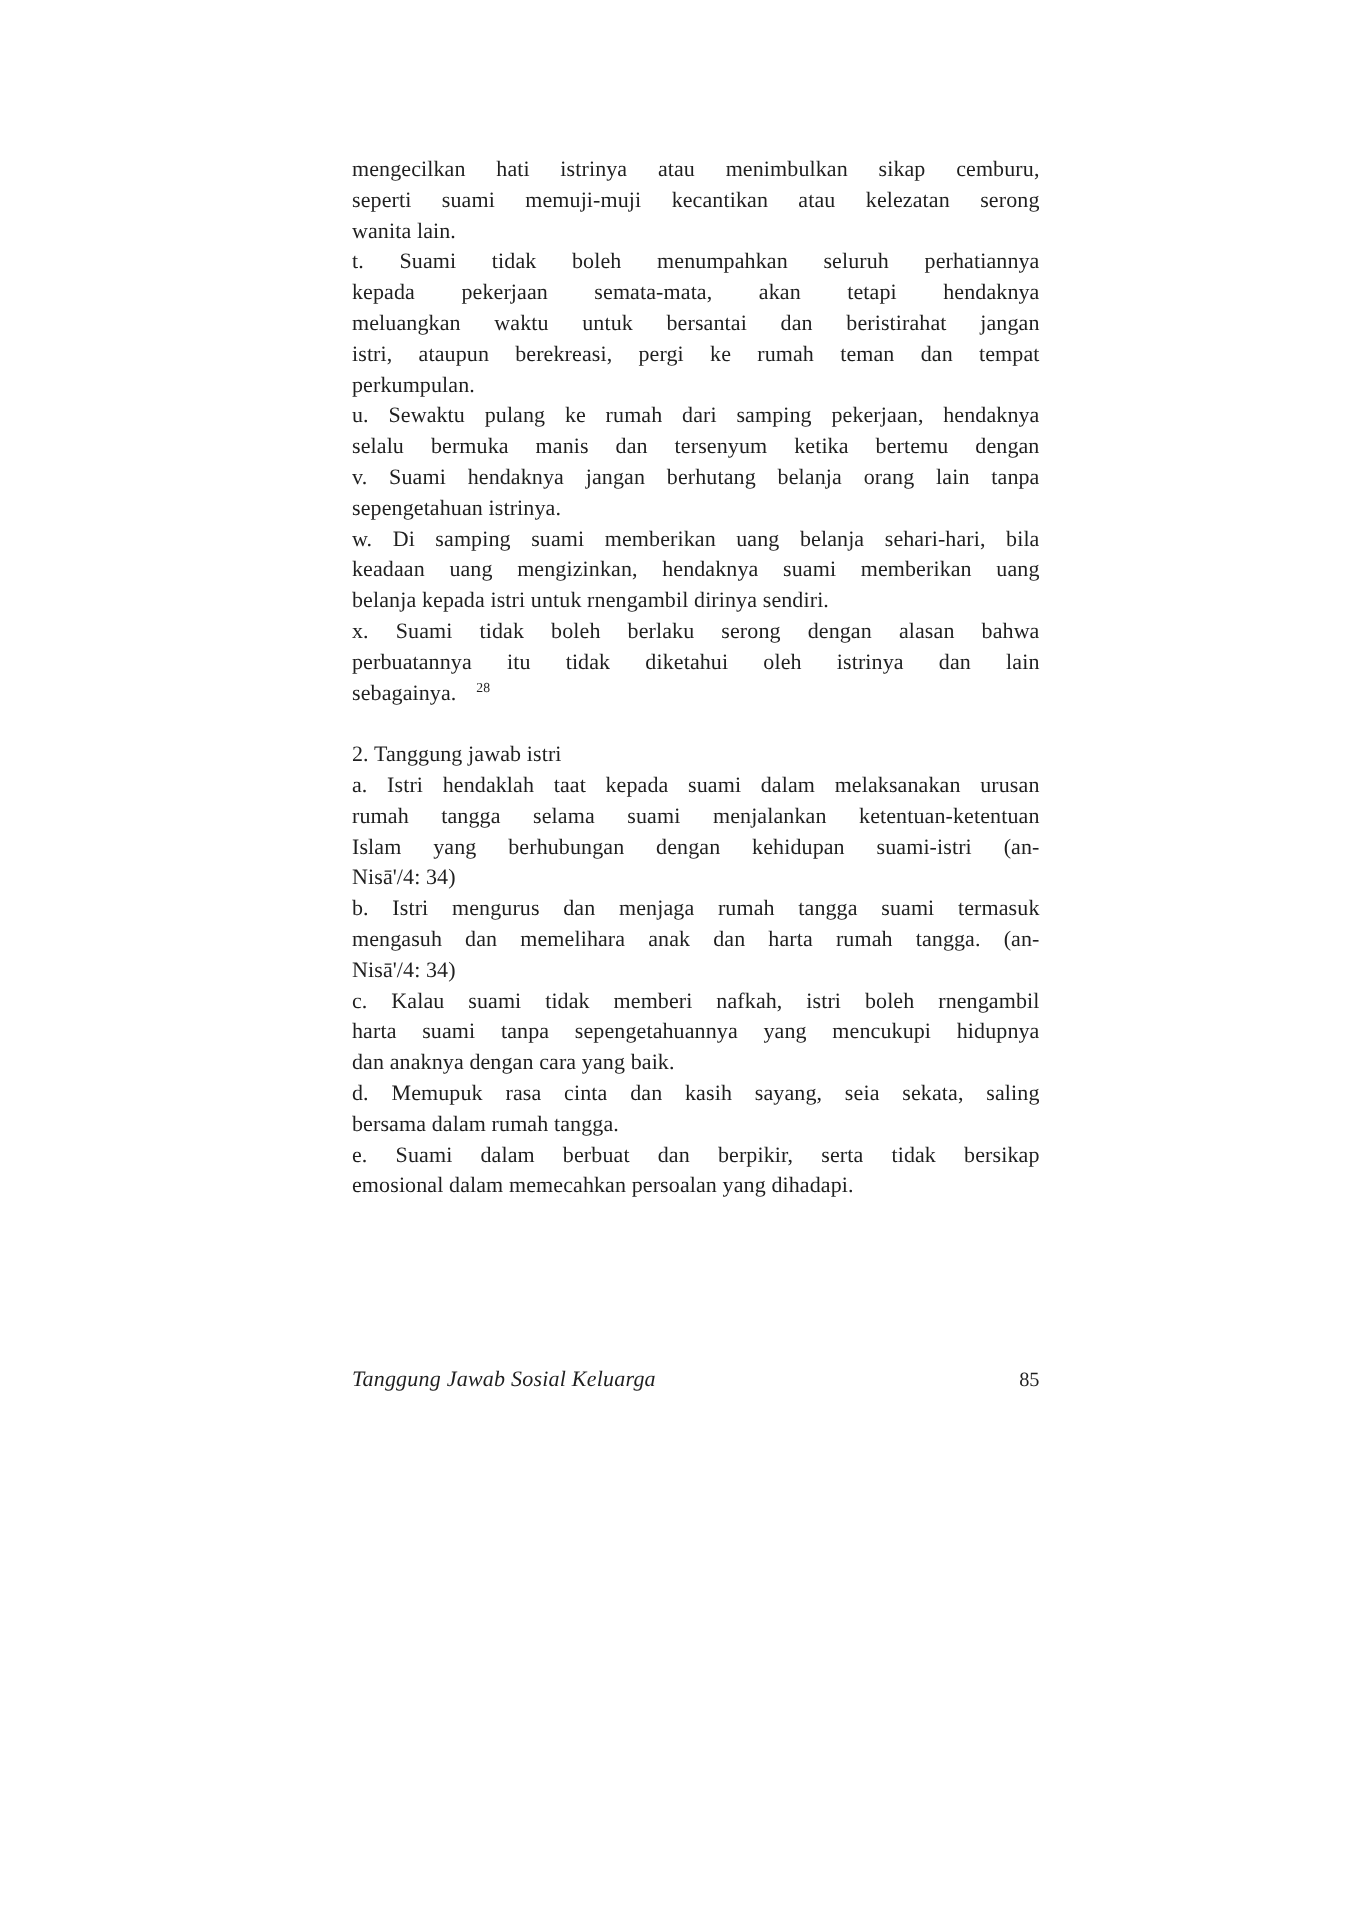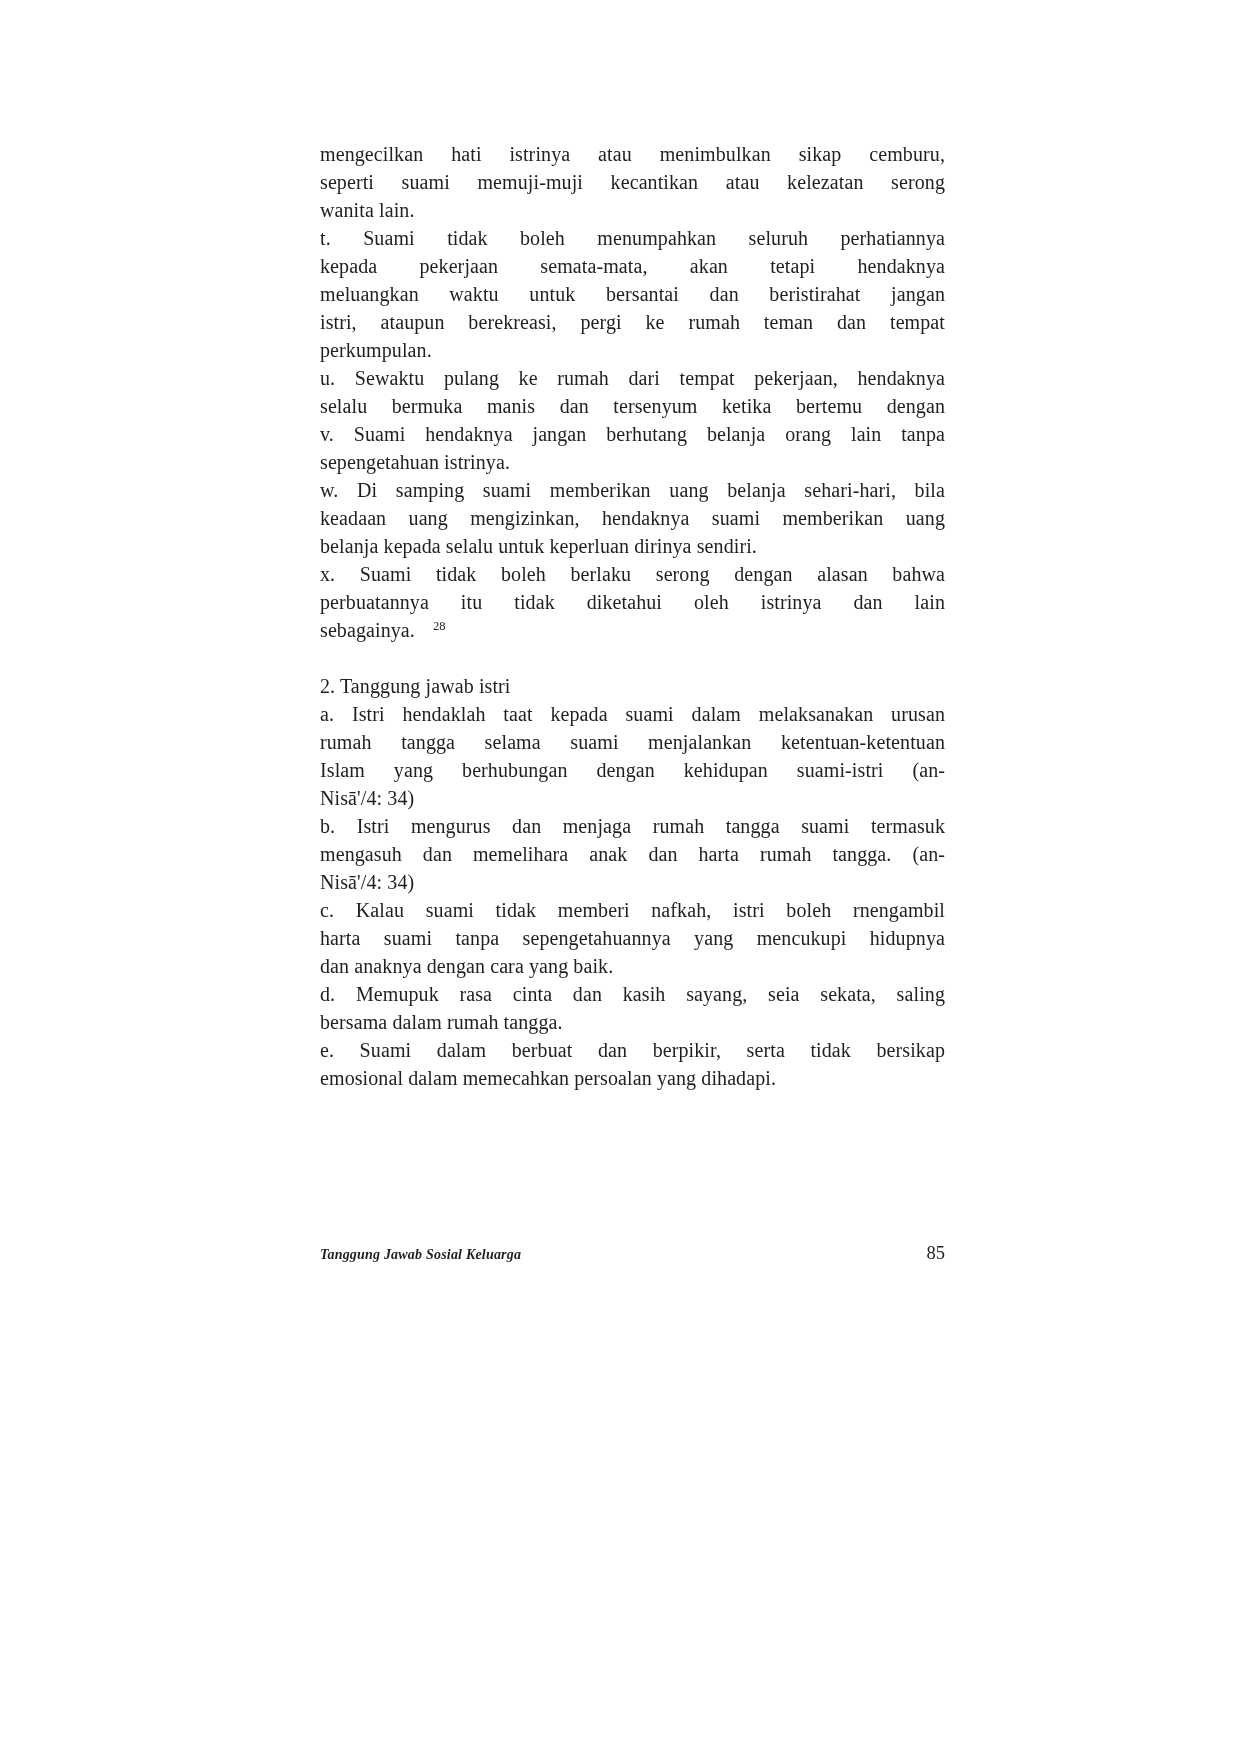--- a/index.html
+++ b/index.html
@@ -50,23 +50,22 @@
     position: absolute;
     left: 320px;
     top: 1243px;
     width: 625px;
     display: flex;
     justify-content: space-between;
     align-items: baseline;
   }
   .running-title {
     font-style: italic;
-    font-size: 14px;
+    font-size: 20px;
     letter-spacing: 0.2px;
-    font-weight: bold;
   }
   .page-number {
     font-size: 18.5px;
   }
 </style>
 </head>
 <body>
 
 <div class="page" style="--page-bg: #ffffff; --text-color: #1f1f1f;">
 
@@ -77,31 +76,31 @@
         <div class="line last">wanita lain.</div>
       </div>
       <div class="paragraph">
         <div class="line">t. Suami tidak boleh menumpahkan seluruh perhatiannya</div>
         <div class="line">kepada pekerjaan semata-mata, akan tetapi hendaknya</div>
         <div class="line">meluangkan waktu untuk bersantai dan beristirahat jangan</div>
         <div class="line">istri, ataupun berekreasi, pergi ke rumah teman dan tempat</div>
         <div class="line last">perkumpulan.</div>
       </div>
       <div class="paragraph">
-        <div class="line">u. Sewaktu pulang ke rumah dari tempat pekerjaan, hendaknya</div>
+        <div class="line">u. Sewaktu pulang ke rumah dari samping pekerjaan, hendaknya</div>
         <div class="line">selalu bermuka manis dan tersenyum ketika bertemu dengan</div>
       </div>
       <div class="paragraph">
         <div class="line">v. Suami hendaknya jangan berhutang belanja orang lain tanpa</div>
         <div class="line last">sepengetahuan istrinya.</div>
       </div>
       <div class="paragraph">
         <div class="line">w. Di samping suami memberikan uang belanja sehari-hari, bila</div>
         <div class="line">keadaan uang mengizinkan, hendaknya suami memberikan uang</div>
-        <div class="line last">belanja kepada selalu untuk keperluan dirinya sendiri.</div>
+        <div class="line last">belanja kepada istri untuk rnengambil dirinya sendiri.</div>
       </div>
       <div class="paragraph">
         <div class="line">x. Suami tidak boleh berlaku serong dengan alasan bahwa</div>
         <div class="line">perbuatannya itu tidak diketahui oleh istrinya dan lain</div>
         <div class="line last">sebagainya.<sup class="footnote-ref">28</sup></div>
       </div>
       <div class="paragraph spaced">
         <div class="line last">2. Tanggung jawab istri</div>
       </div>
       <div class="paragraph">

